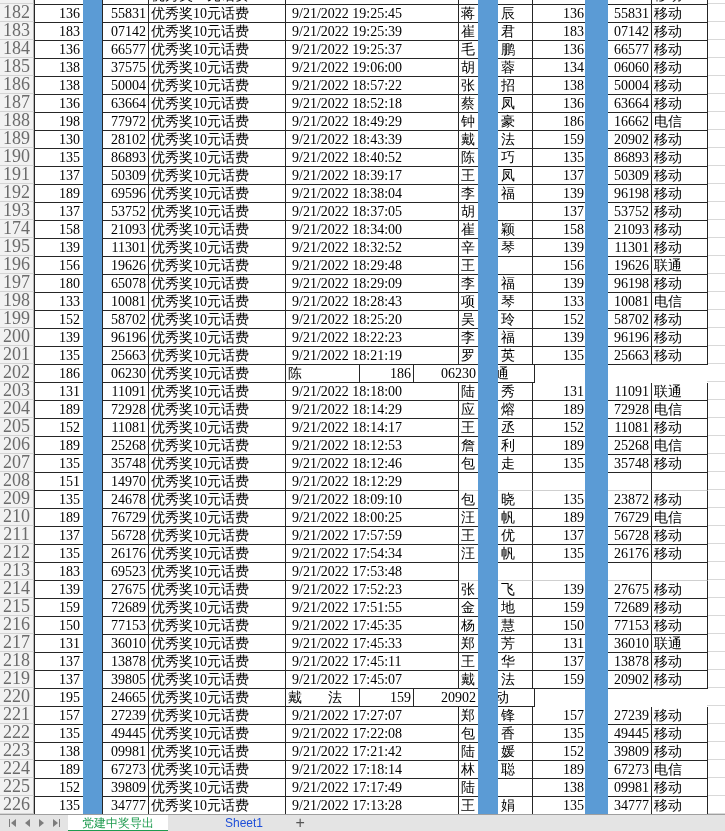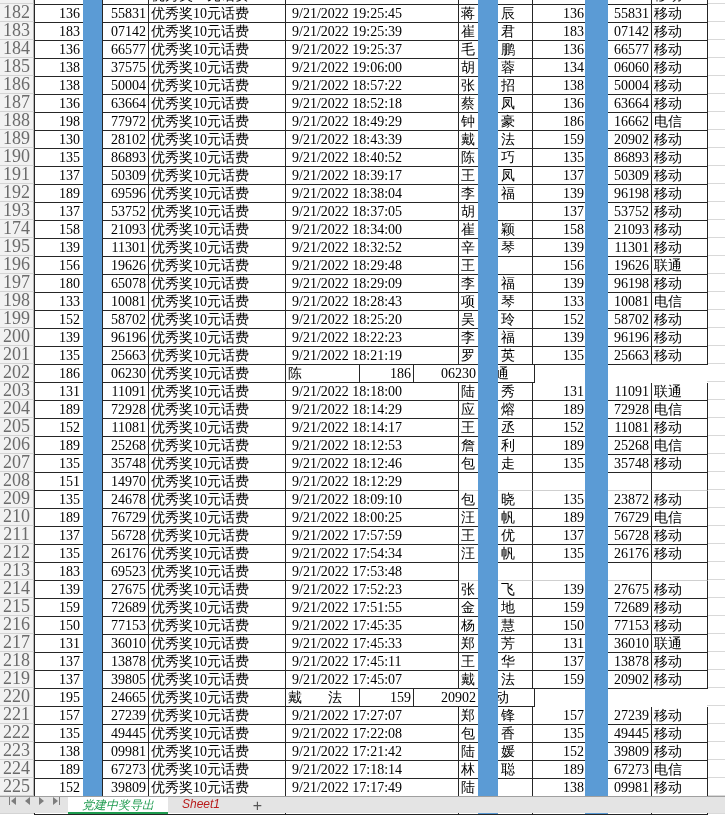--- a/index.html
+++ b/index.html
@@ -30,32 +30,32 @@
   .erow .lb{border-bottom-color:#cfcfcf;}
   
   .gstrip{position:absolute;left:707px;top:-14px;width:18px;z-index:0;}
   .gcell{height:18px;box-sizing:border-box;border-bottom:1px solid #d9d9d9;}
   
   .bar{position:absolute;top:0;height:814px;background:#5b9bd5;z-index:3;}
   .bar1{left:83px;width:19px;}
   .bar2{left:478px;width:20px;}
   .bar3{left:585px;width:23px;}
   
-  .tabbar{position:absolute;left:0;top:796px;width:725px;height:17px;box-sizing:border-box;
-          background:#e4e4e4;border-top:1px solid #9f9f9f;display:flex;align-items:flex-start;
-          font-family:"Liberation Sans","DejaVu Sans",sans-serif;z-index:4;font-style:italic;}
+  .tabbar{position:absolute;left:0;top:814px;width:725px;height:17px;box-sizing:border-box;
+          background:#e4e4e4;border-top:1px solid #9f9f9f;display:flex;align-items:center;
+          font-family:"Liberation Sans","DejaVu Sans",sans-serif;z-index:4;}
   .navgrp{display:flex;align-items:center;gap:9px;padding:0 8px 0 9px;}
   .navbtn{display:flex;align-items:center;gap:1px;}
   .tri{width:0;height:0;border-style:solid;}
   .tri-l{border-width:4px 5px 4px 0;border-color:transparent #7d7d7d transparent transparent;}
   .tri-r{border-width:4px 0 4px 5px;border-color:transparent transparent transparent #7d7d7d;}
   .vb{width:1px;height:8px;background:#7d7d7d;}
   .tab{display:flex;align-items:center;justify-content:center;padding:0 14px;font-size:12px;}
   .tab-active{background:#fff;color:#1e9b4f;box-shadow:inset 0 -2px 0 #1e9b4f;}
-  .tab-plain{color:#b91c1c;}
+  .tab-plain{color:#1d4ed8;margin-left:43px;}
   .plus{display:flex;align-items:center;justify-content:center;width:30px;margin-left:8px;
         font-size:16px;color:#555;}
 </style>
 </head>
 <body>
 
 <div class="stage">
 
   <div class="rowhdr" id="rowhdr">
       <div class="hcell">181</div>

